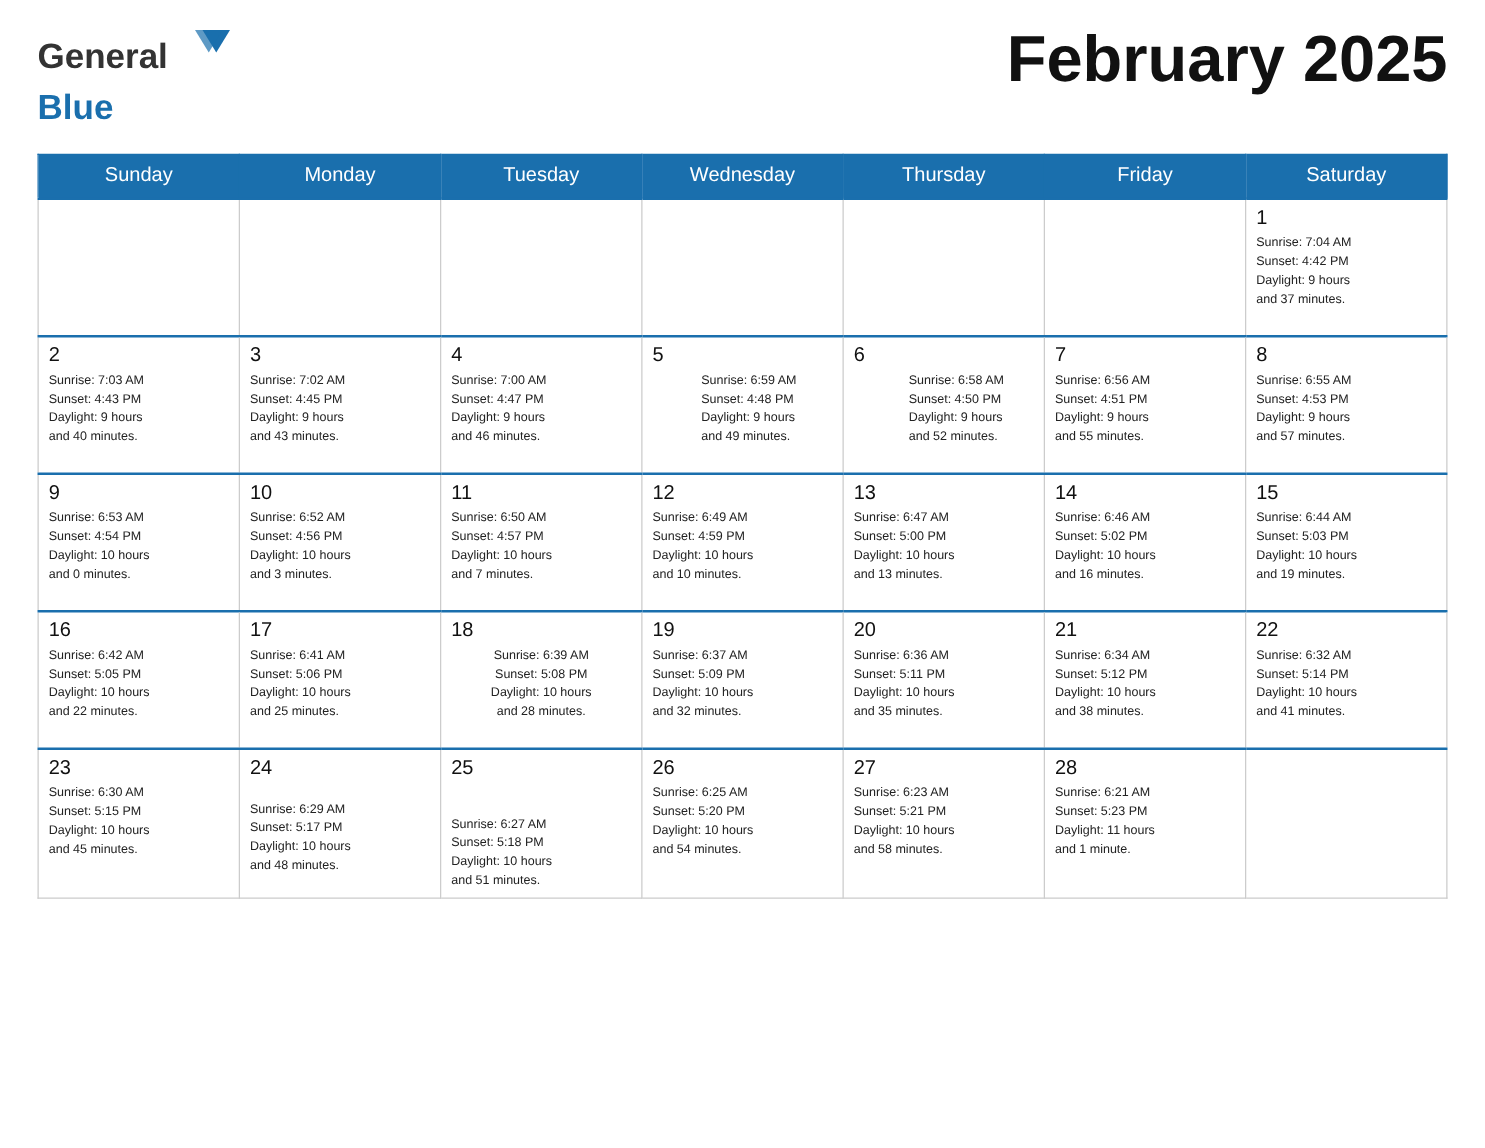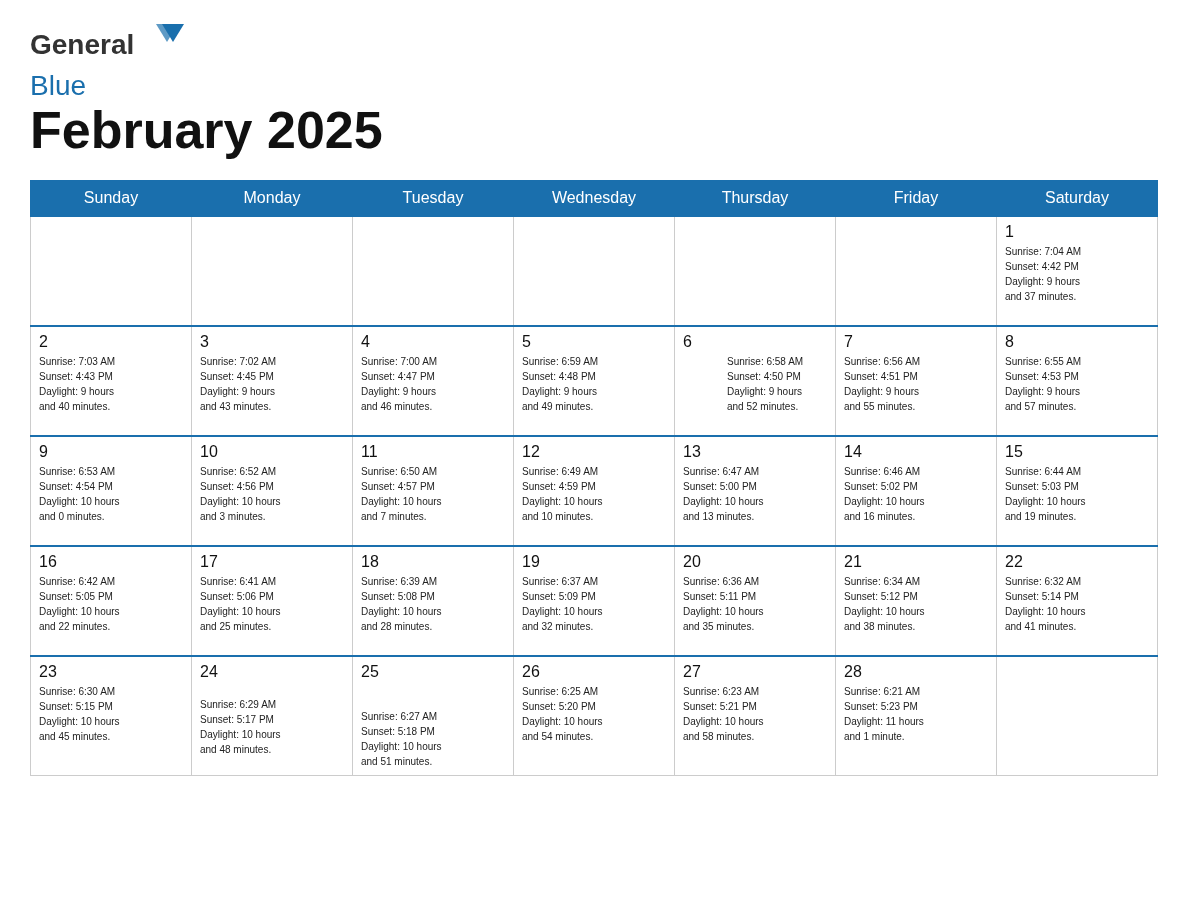--- a/index.html
+++ b/index.html
@@ -8,21 +8,20 @@
       background: #fff;
       padding: 20px 30px;
       width: 1188px;
       min-height: 918px;
     }
     .header {
       display: flex;
       justify-content: space-between;
       align-items: flex-start;
       margin-bottom: 21px;
-      flex-direction: column;
     }
     .logo {
       display: flex;
       flex-direction: column;
       align-items: flex-start;
     }
     .logo-row {
       display: flex;
       align-items: center;
     }
@@ -96,21 +95,21 @@
 <div class="header">
   <div class="logo">
     <div class="logo-row">
       <span style="font-size:28px;font-weight:bold;color:#333;">General</span>
       <svg class="logo-svg" viewBox="0 0 55 50" xmlns="http://www.w3.org/2000/svg">
         <polygon points="28,4 50,4 39,22" fill="#1a6fad"></polygon>
         <polygon points="22,4 44,4 33,22" fill="#1a6fad" opacity="0.7"></polygon>
       </svg>
     </div>
     <div>
-      <span style="font-size:28px;font-weight:normal;color:#1a6fad;">Blue</span>
+      <span style="font-size:28px;font-weight:bold;color:#1a6fad;">Blue</span>
     </div>
   </div>
   <div class="title-block">
     <div class="month-title">February 2025</div>
   </div>
 </div>
 
 <table class="calendar">
   <thead>
     <tr>
@@ -156,21 +155,21 @@
         </td>
         <td>
           <span class="day-num">4</span>
           <div class="day-info" style="white-space: pre-line;">Sunrise: 7:00 AM
 Sunset: 4:47 PM
 Daylight: 9 hours
 and 46 minutes.</div>
         </td>
         <td>
           <span class="day-num">5</span>
-          <div class="day-info" style="white-space: pre-line;">Sunrise: 6:59 AM
+          <div class="day-info" style="white-space: pre-line; margin-left: 39px;">Sunrise: 6:59 AM
 Sunset: 4:48 PM
 Daylight: 9 hours
 and 49 minutes.</div>
         </td>
         <td>
           <span class="day-num">6</span>
           <div class="day-info" style="white-space: pre-line; margin-left: 44px;">Sunrise: 6:58 AM
 Sunset: 4:50 PM
 Daylight: 9 hours
 and 52 minutes.</div>
@@ -251,21 +250,21 @@
         </td>
         <td>
           <span class="day-num">17</span>
           <div class="day-info" style="white-space: pre-line;">Sunrise: 6:41 AM
 Sunset: 5:06 PM
 Daylight: 10 hours
 and 25 minutes.</div>
         </td>
         <td>
           <span class="day-num">18</span>
-          <div class="day-info" style="white-space: pre-line;">Sunrise: 6:39 AM
+          <div class="day-info" style="white-space: pre-line; text-align: center;">Sunrise: 6:39 AM
 Sunset: 5:08 PM
 Daylight: 10 hours
 and 28 minutes.</div>
         </td>
         <td>
           <span class="day-num">19</span>
           <div class="day-info" style="white-space: pre-line;">Sunrise: 6:37 AM
 Sunset: 5:09 PM
 Daylight: 10 hours
 and 32 minutes.</div>

